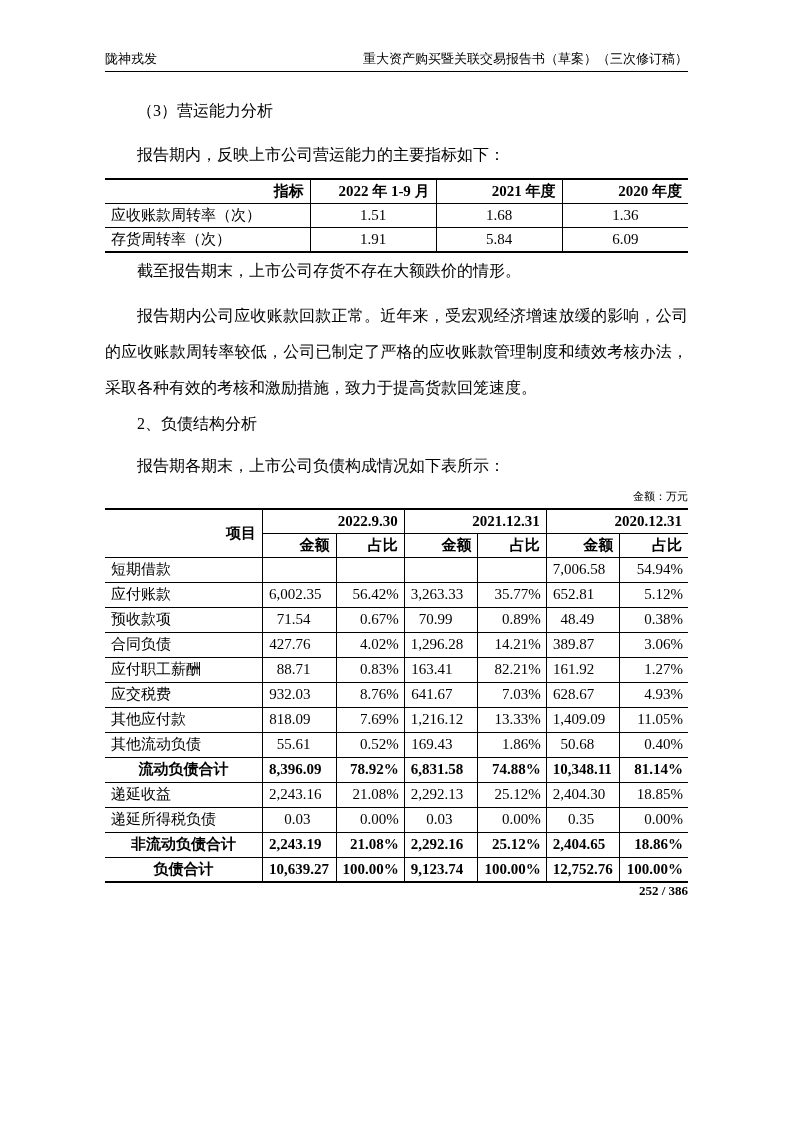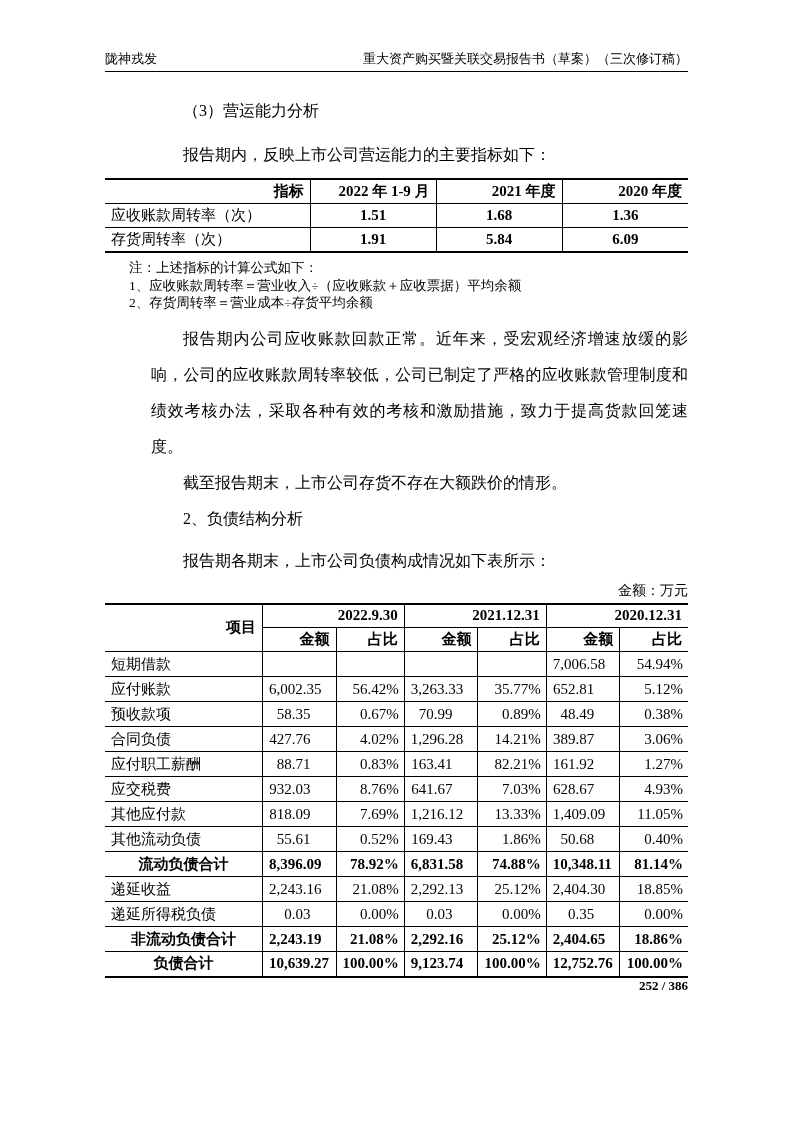--- a/index.html
+++ b/index.html
@@ -27,41 +27,41 @@
     border-bottom: 1.5px solid #000;
   }
 
   
   .para {
     font-size: 16px;
     line-height: 36px;
     text-align: justify;
     margin: 0;
   }
-  .indent { text-indent: 32px; margin-left: 46px; }
+  .indent { text-indent: 32px; }
   .no-justify { text-align: left; }
 
   .p-continuation { margin-top: 18px; line-height: 26px; }
   .h-operating    { margin-top: 26px; line-height: 26px; }
   .p-op-intro     { margin-top: 18px; line-height: 26px; }
 
   .notes {
     margin: 6px 0 0 24px;
     font-size: 13.5px;
     line-height: 17.5px;
   }
   .notes div { margin: 0; }
 
   .p-receivables { margin-top: 9px; }
   .p-inventory   { margin-top: 0; }
   .h-liability   { margin-top: 0; }
   .p-liab-intro  { margin-top: 6px; }
 
   .unit-label {
-    font-size: 14px;
+    font-size: 11px;
     text-align: right;
     margin: 2px 0 2px 0;
     line-height: 20px;
   }
 
   
   table {
     width: 100%;
     border-collapse: collapse;
     font-size: 15px;
@@ -74,21 +74,21 @@
     height: 24px;
     overflow: hidden;
     white-space: nowrap;
   }
   .tbl th:first-child, .tbl td:first-child { border-left: none; }
   .tbl th:last-child,  .tbl td:last-child  { border-right: none; }
   .tbl th { font-weight: bold; text-align: right; }
 
   .t1 { margin-top: 10px; }
   .t1 td.c-label  { text-align: left; }
-  .t1 td.c-center { text-align: center; font-weight: bold; }
+  .t1 td.c-center { text-align: center; }
 
   .t2 td { height: 25px; }
   .t2 td.item   { text-align: left; }
   .t2 td.amt    { text-align: right; padding-right: 25px; }
   .t2 td.pct    { text-align: right; padding-right: 5px; }
   .t2 tr.total td { font-weight: bold; }
   .t2 tr.total td.item { text-align: center; }
 
   .p-conclusion { margin-top: 18px; }
 
@@ -138,29 +138,24 @@
         </tr>
         <tr>
           <td class="c-label">存货周转率（次）</td>
           <td class="c-center">1.91</td>
           <td class="c-center">5.84</td>
           <td class="c-center">6.09</td>
         </tr>
       </tbody>
   </table>
 
-  <div class="notes">
-    <div>注：上述指标的计算公式如下：</div>
-    <div>1、应收账款周转率＝营业收入÷（应收账款＋应收票据）平均余额</div>
-    <div>2、存货周转率＝营业成本÷存货平均余额</div>
-  </div>
+
+  <p class="para indent p-inventory">截至报告期末，上市公司存货不存在大额跌价的情形。</p>
 
   <p class="para indent p-receivables">报告期内公司应收账款回款正常。近年来，受宏观经济增速放缓的影响，公司的应收账款周转率较低，公司已制定了严格的应收账款管理制度和绩效考核办法，采取各种有效的考核和激励措施，致力于提高货款回笼速度。</p>
-
-  <p class="para indent p-inventory">截至报告期末，上市公司存货不存在大额跌价的情形。</p>
 
   <p class="para indent no-justify h-liability">2、负债结构分析</p>
 
   <p class="para indent p-liab-intro">报告期各期末，上市公司负债构成情况如下表所示：</p>
 
   <p class="unit-label">金额：万元</p>
 
   <table class="tbl t2">
     <colgroup>
       <col style="width:27%">
@@ -201,21 +196,21 @@
           <td class="item">应付账款</td>
           <td class="amt">6,002.35</td>
           <td class="pct">56.42%</td>
           <td class="amt">3,263.33</td>
           <td class="pct">35.77%</td>
           <td class="amt">652.81</td>
           <td class="pct">5.12%</td>
         </tr>
         <tr>
           <td class="item">预收款项</td>
-          <td class="amt">58.35</td>
+          <td class="amt">71.54</td>
           <td class="pct">0.67%</td>
           <td class="amt">70.99</td>
           <td class="pct">0.89%</td>
           <td class="amt">48.49</td>
           <td class="pct">0.38%</td>
         </tr>
         <tr>
           <td class="item">合同负债</td>
           <td class="amt">427.76</td>
           <td class="pct">4.02%</td>

